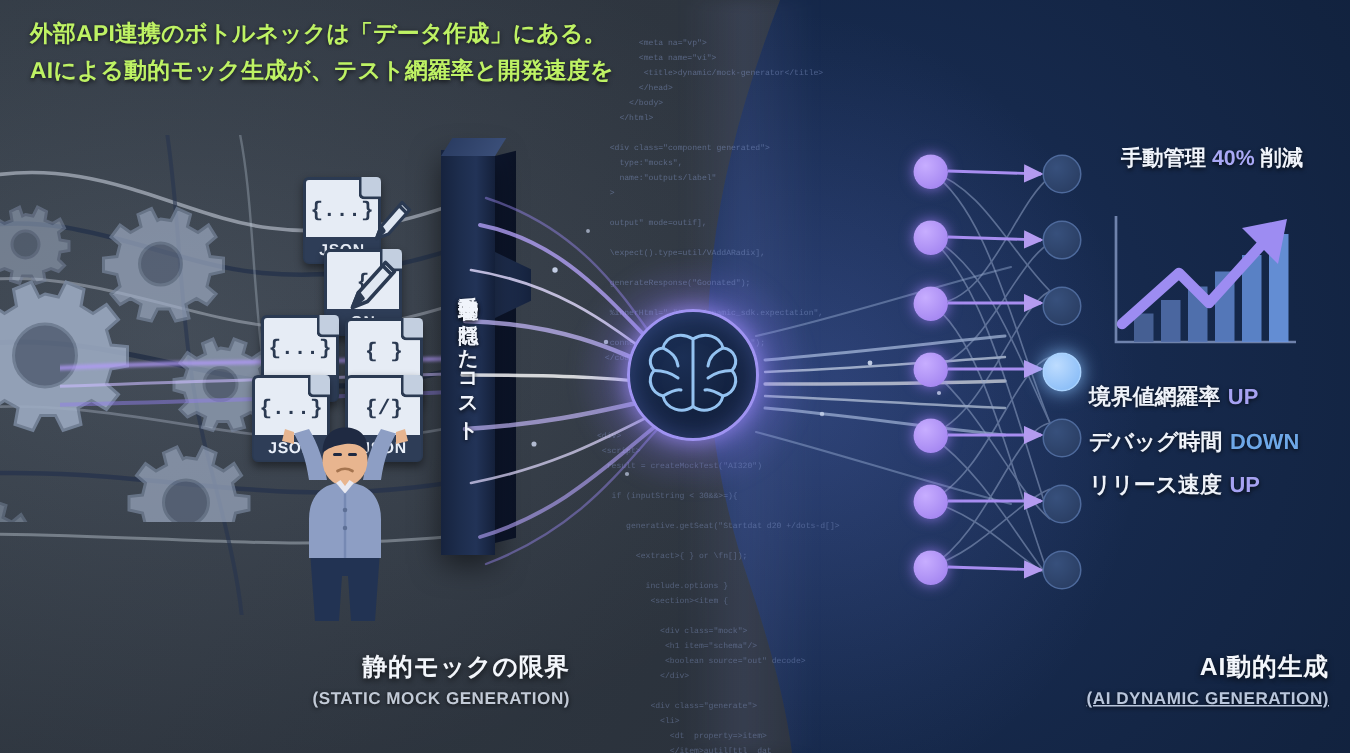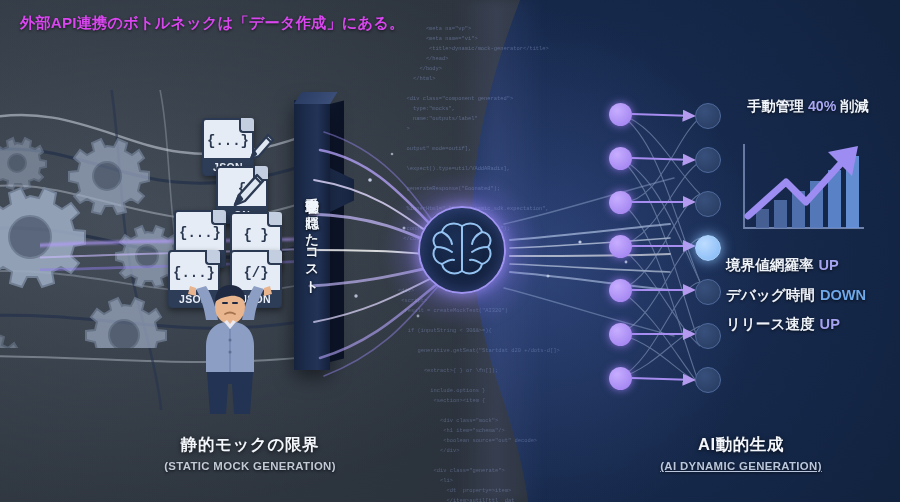--- a/index.html
+++ b/index.html
@@ -35,21 +35,21 @@
   }
   .divider-glow{
     position:absolute;left:455px;top:0;width:90px;height:502px;
     background:linear-gradient(90deg,rgba(150,160,255,0) 0%,rgba(160,170,255,.10) 45%,rgba(140,150,245,0) 100%);
     filter:blur(5px);
   }
 
   
   .headline{
     position:absolute;left:20px;top:11px;width:430px;z-index:30;
-    color:#d946ef;font-size:15.2px;font-weight:bold;line-height:1.62;
+    color:#bef264;font-size:15.2px;font-weight:bold;line-height:1.62;
     letter-spacing:.2px;text-shadow:0 1px 3px rgba(0,0,0,.65);
   }
   .headline div{white-space:nowrap;}
 
   
   .gears{position:absolute;left:-28px;top:128px;width:210px;height:220px;z-index:6;opacity:.92;}
 
   
   .wires{position:absolute;left:-10px;top:90px;width:330px;height:320px;z-index:5;}
 
@@ -169,21 +169,21 @@
   .metrics{position:absolute;left:726px;top:258px;width:176px;z-index:24;}
   .metric{
     color:#eef2f9;font-size:14.6px;font-weight:bold;line-height:1;
     margin-bottom:15px;text-shadow:0 1px 3px rgba(0,0,0,.7);white-space:nowrap;
   }
   .metric .v{margin-left:5px;}
   .metric .up{color:#a6a2f2;}
   .metric .down{color:#6ea8e8;}
 
   
-  .cap{position:absolute;z-index:26;text-align:center;}
+  .cap{position:absolute;z-index:26;text-align:right;}
   .cap .jp{
     color:#f3f6fb;font-size:16.5px;font-weight:bold;letter-spacing:.6px;
     text-shadow:0 1px 4px rgba(0,0,0,.75);
   }
   .cap .en{
     margin-top:4px;color:#c2cad6;font-size:11.4px;font-weight:bold;letter-spacing:.35px;
     text-shadow:0 1px 3px rgba(0,0,0,.7);
   }
   .cap.left{left:120px;top:434px;width:260px;}
   .cap.right{left:596px;top:434px;width:290px;}
@@ -471,20 +471,21 @@
     <div class="node dst" style="left:99px;top:51px;"></div>
     <div class="node dst" style="left:99px;top:95px;"></div>
     <div class="node dst hot" style="left:99px;top:139px;"></div>
     <div class="node dst" style="left:99px;top:183px;"></div>
     <div class="node dst" style="left:99px;top:227px;"></div>
     <div class="node dst" style="left:99px;top:271px;"></div>
   </div>
 
   <div class="headline">
     <div>外部API連携のボトルネックは「データ作成」にある。</div>
+    <div>AIによる動的モック生成が、テスト網羅率と開発速度を</div>
   </div>
 
   <div class="kpi">
     <span>手動管理 </span><span class="pct">40%</span><span> 削減</span>
   </div>
 
   <svg class="kpichart" viewBox="0 0 140 98">
     <g stroke="#7f93bd" stroke-width="1.8" fill="none" opacity=".85">
       <path d="M14,4 L14,88 L134,88"></path>
     </g>

